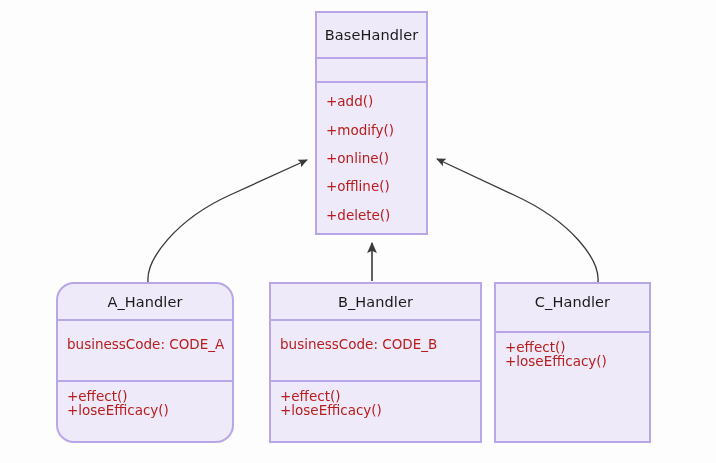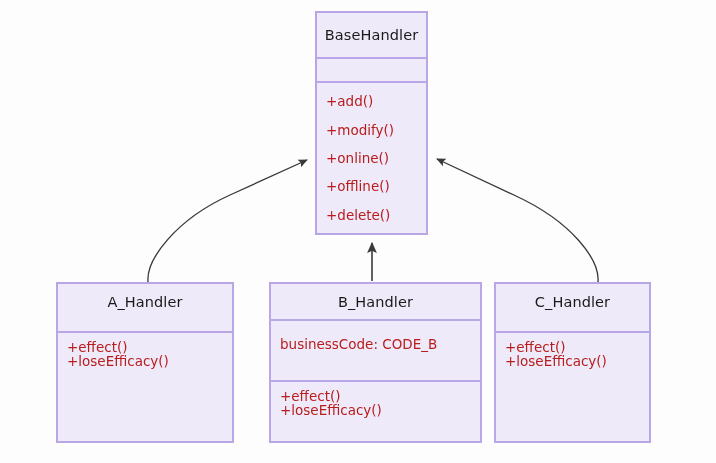--- a/index.html
+++ b/index.html
@@ -106,21 +106,21 @@
   .sub-handler .methods-comp {
     flex: 1;
     justify-content: flex-start;
     padding: 8px 0 10px 0;
     margin-top: 12px;
   }
   .sub-handler .methods-comp .member {
     padding-top: 0;
     padding-bottom: 0;
   }
-  #a-handler { left: 56px;  width: 178px; }
+  #a-handler { left: 56px;  width: 178px; border-radius: 18px; }
   #b-handler { left: 269px; width: 213px; }
   #c-handler { left: 494px; width: 157px; }
 </style>
 </head>
 <body>
 
 <div id="canvas">
 
   <svg class="edges" viewBox="0 0 716 463">
     <defs>
@@ -147,20 +147,23 @@
       <div class="member">+online()</div>
       <div class="member">+offline()</div>
       <div class="member">+delete()</div>
     </div>
   </div>
 
   <div class="uml-class sub-handler" id="a-handler">
     <div class="compartment name-comp">
       <div class="class-name">A_Handler</div>
     </div>
+    <div class="compartment attrs-comp">
+      <div class="member">businessCode: CODE_A</div>
+    </div>
     <div class="compartment methods-comp">
       <div class="member">+effect()</div>
       <div class="member">+loseEfficacy()</div>
     </div>
   </div>
 
   <div class="uml-class sub-handler" id="b-handler">
     <div class="compartment name-comp">
       <div class="class-name">B_Handler</div>
     </div>

